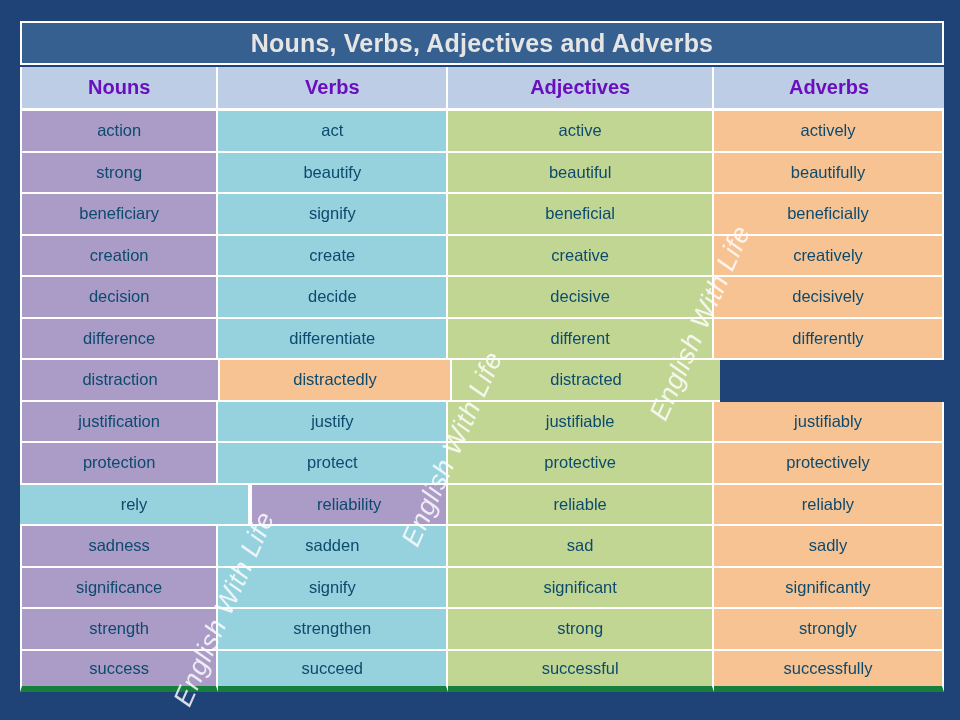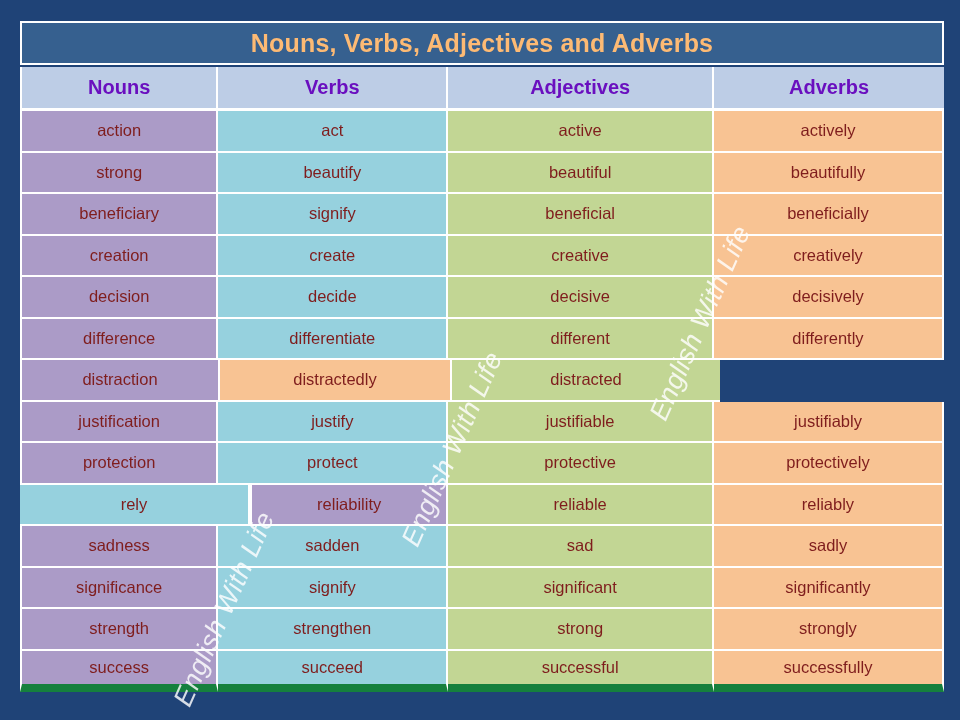--- a/index.html
+++ b/index.html
@@ -26,21 +26,21 @@
     width: 924px;
     height: 44px;
     background: #36608f;
     border: 2px solid #ffffff;
     box-sizing: border-box;
     display: flex;
     align-items: center;
     justify-content: center;
   }
   #title-text {
-    color: #fdba74;
+    color: #e5e5e5;
     font-size: 25px;
     font-weight: bold;
     letter-spacing: 0.2px;
     white-space: nowrap;
   }
 
   
   #table {
     position: absolute;
     left: 20px;
@@ -81,34 +81,34 @@
     font-weight: bold;
     border-bottom: 3px solid #ffffff;
     border-top: none;
   }
   #header-row .cell.c0 { border-left: 2px solid #ffffff; }
 
   
   .body-row { height: 41.5px; }
   .body-row .cell {
     font-size: 16.5px;
-    color: #7f1d1d;
+    color: #0c4a6e;
     font-weight: normal;
   }
   .body-row .cell.c0 {
     background: #ab9bc7;
     border-left: 2px solid #ffffff;
   }
   .body-row .cell.c1 { background: #96d1de; }
   .body-row .cell.c2 { background: #c2d694; }
   .body-row .cell.c3 {
     background: #f8c393;
     border-right: 2px solid #ffffff;
   }
-  .body-row:last-child .cell { border-bottom: 8px solid #15803d; }
+  .body-row:last-child .cell { border-bottom: 6px solid #15803d; }
 
   
   .watermark {
     position: absolute;
     color: #ffffff;
     opacity: 0.82;
     font-size: 27px;
     font-style: italic;
     font-family: "Liberation Sans", sans-serif;
     white-space: nowrap;

